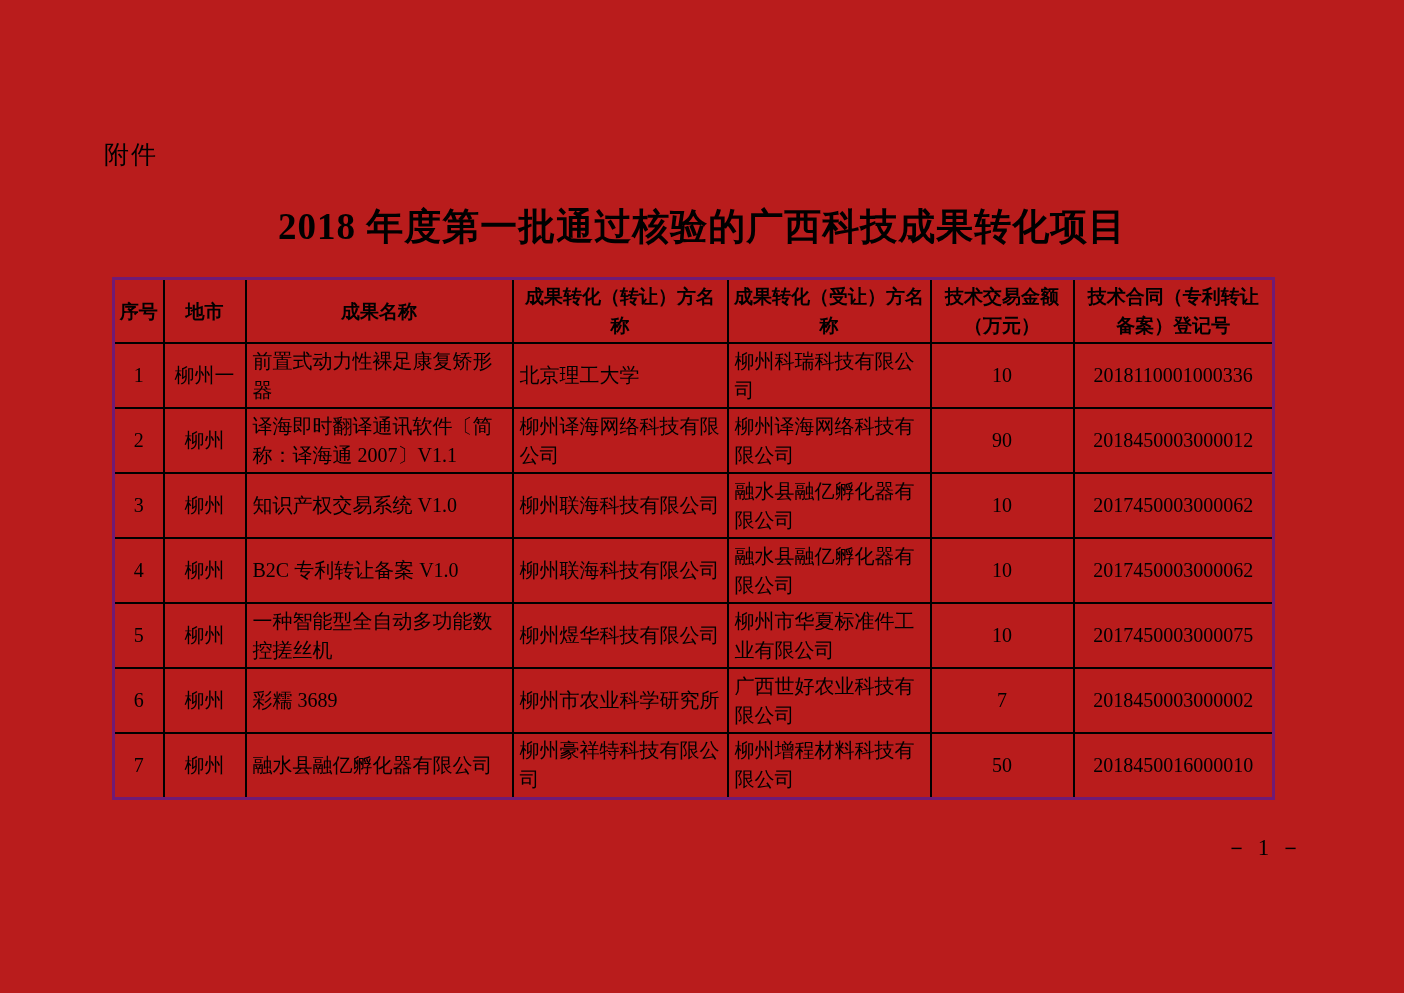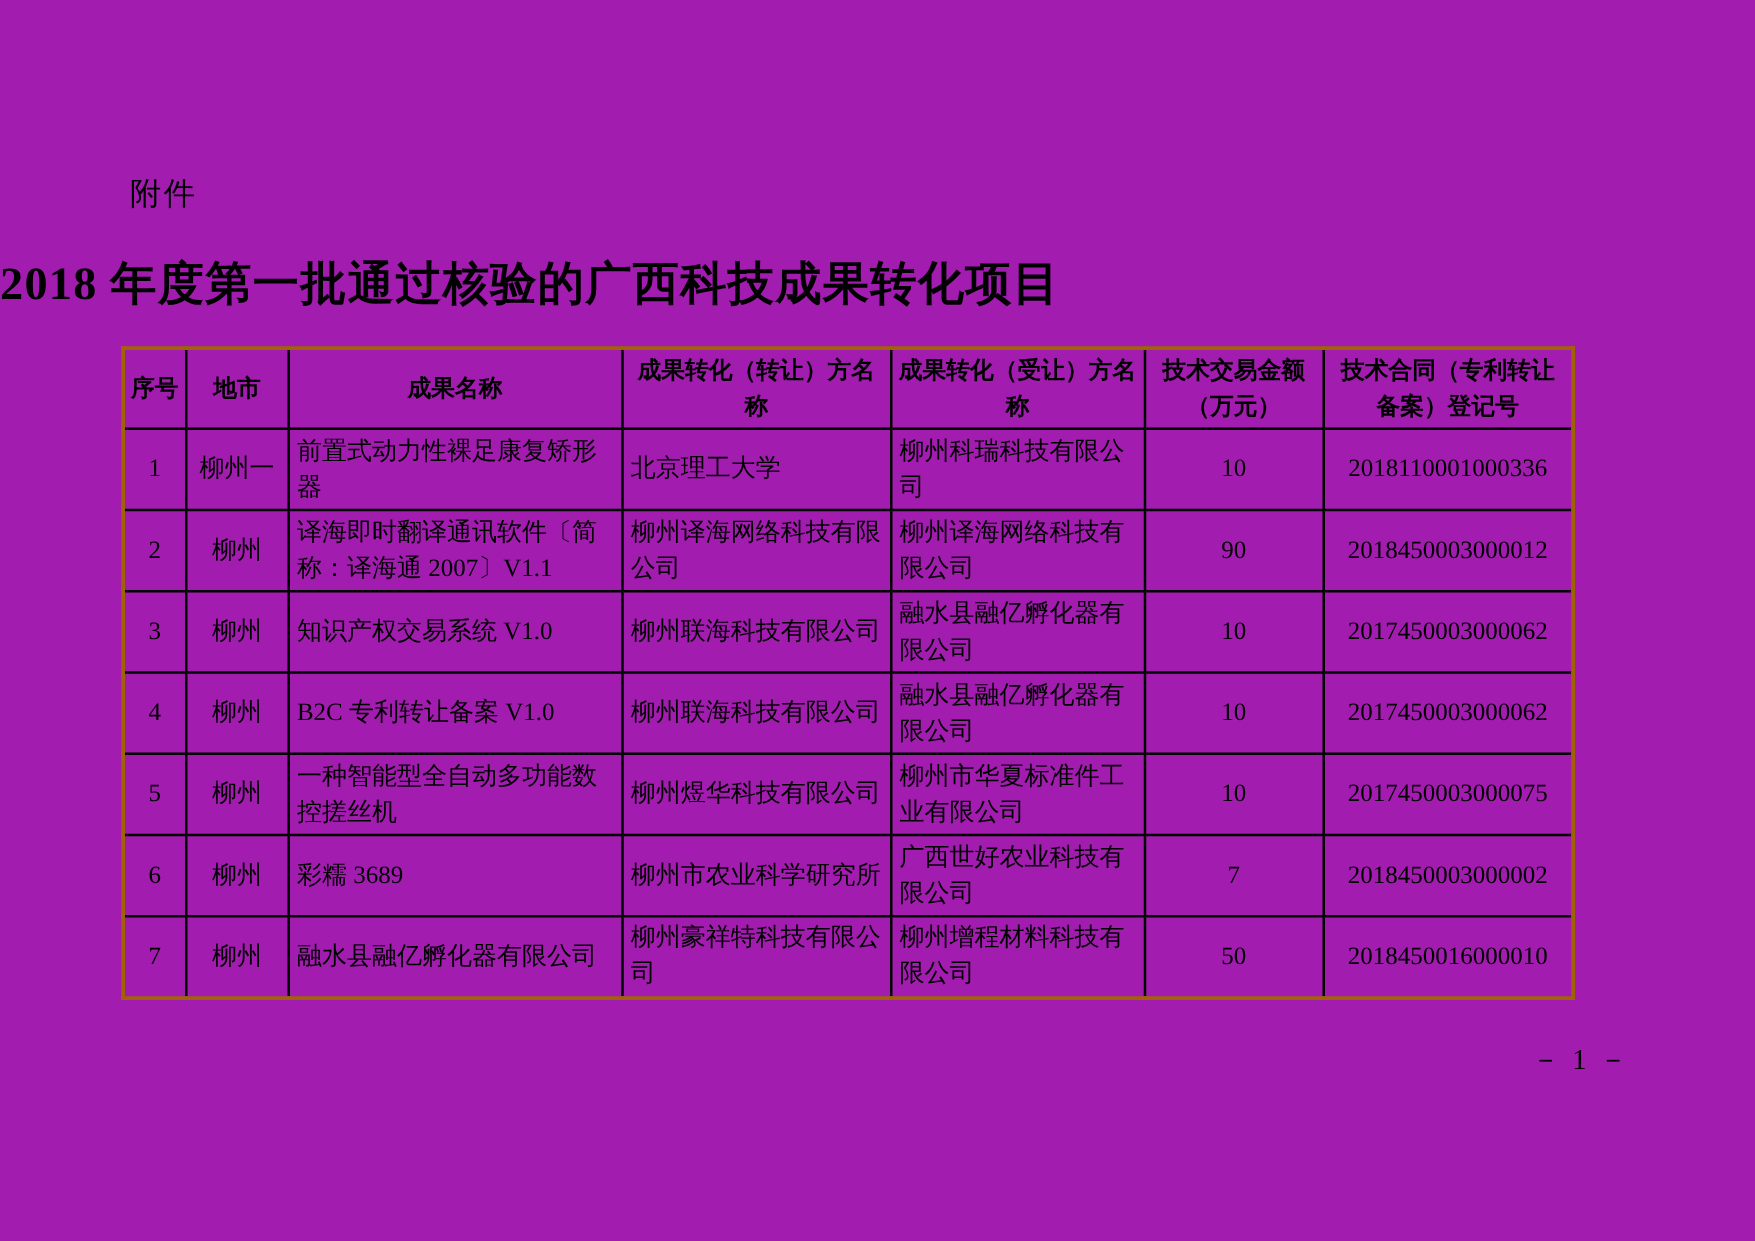--- a/index.html
+++ b/index.html
@@ -1,51 +1,51 @@
 <!DOCTYPE html>
 <html><head>
 <meta charset="utf-8">
 <style>
   * { margin: 0; padding: 0; box-sizing: border-box; }
   html, body { background: #e8e8e8; }
   .page {
     position: relative;
     width: 1404px;
     height: 993px;
-    background: #a21caf;
+    background: #b91c1c;
     color: #000000;
     font-family: "Liberation Serif", "DejaVu Serif", serif;
     overflow: hidden;
   }
   .attachment-label {
     position: absolute;
     left: 104px;
     top: 138px;
     font-size: 25px;
     letter-spacing: 2px;
   }
   .doc-title {
     position: absolute;
     left: 0;
     top: 202px;
     width: 100%;
-    text-align: left;
+    text-align: center;
     font-size: 37px;
     font-weight: bold;
     letter-spacing: 1px;
     font-family: "Liberation Serif", "DejaVu Serif", serif;
   }
   table.results {
     position: absolute;
-    left: 97px;
+    left: 112px;
     top: 277px;
     width: 1160px;
     border-collapse: collapse;
     table-layout: fixed;
-    border: 3px solid #a16207;
+    border: 3px solid #701a75;
   }
   table.results col.c0 { width: 50px; }
   table.results col.c1 { width: 82px; }
   table.results col.c2 { width: 267px; }
   table.results col.c3 { width: 215px; }
   table.results col.c4 { width: 203px; }
   table.results col.c5 { width: 143px; }
   table.results col.c6 { width: 200px; }
   table.results th, table.results td {
     border: 2px solid #000;

